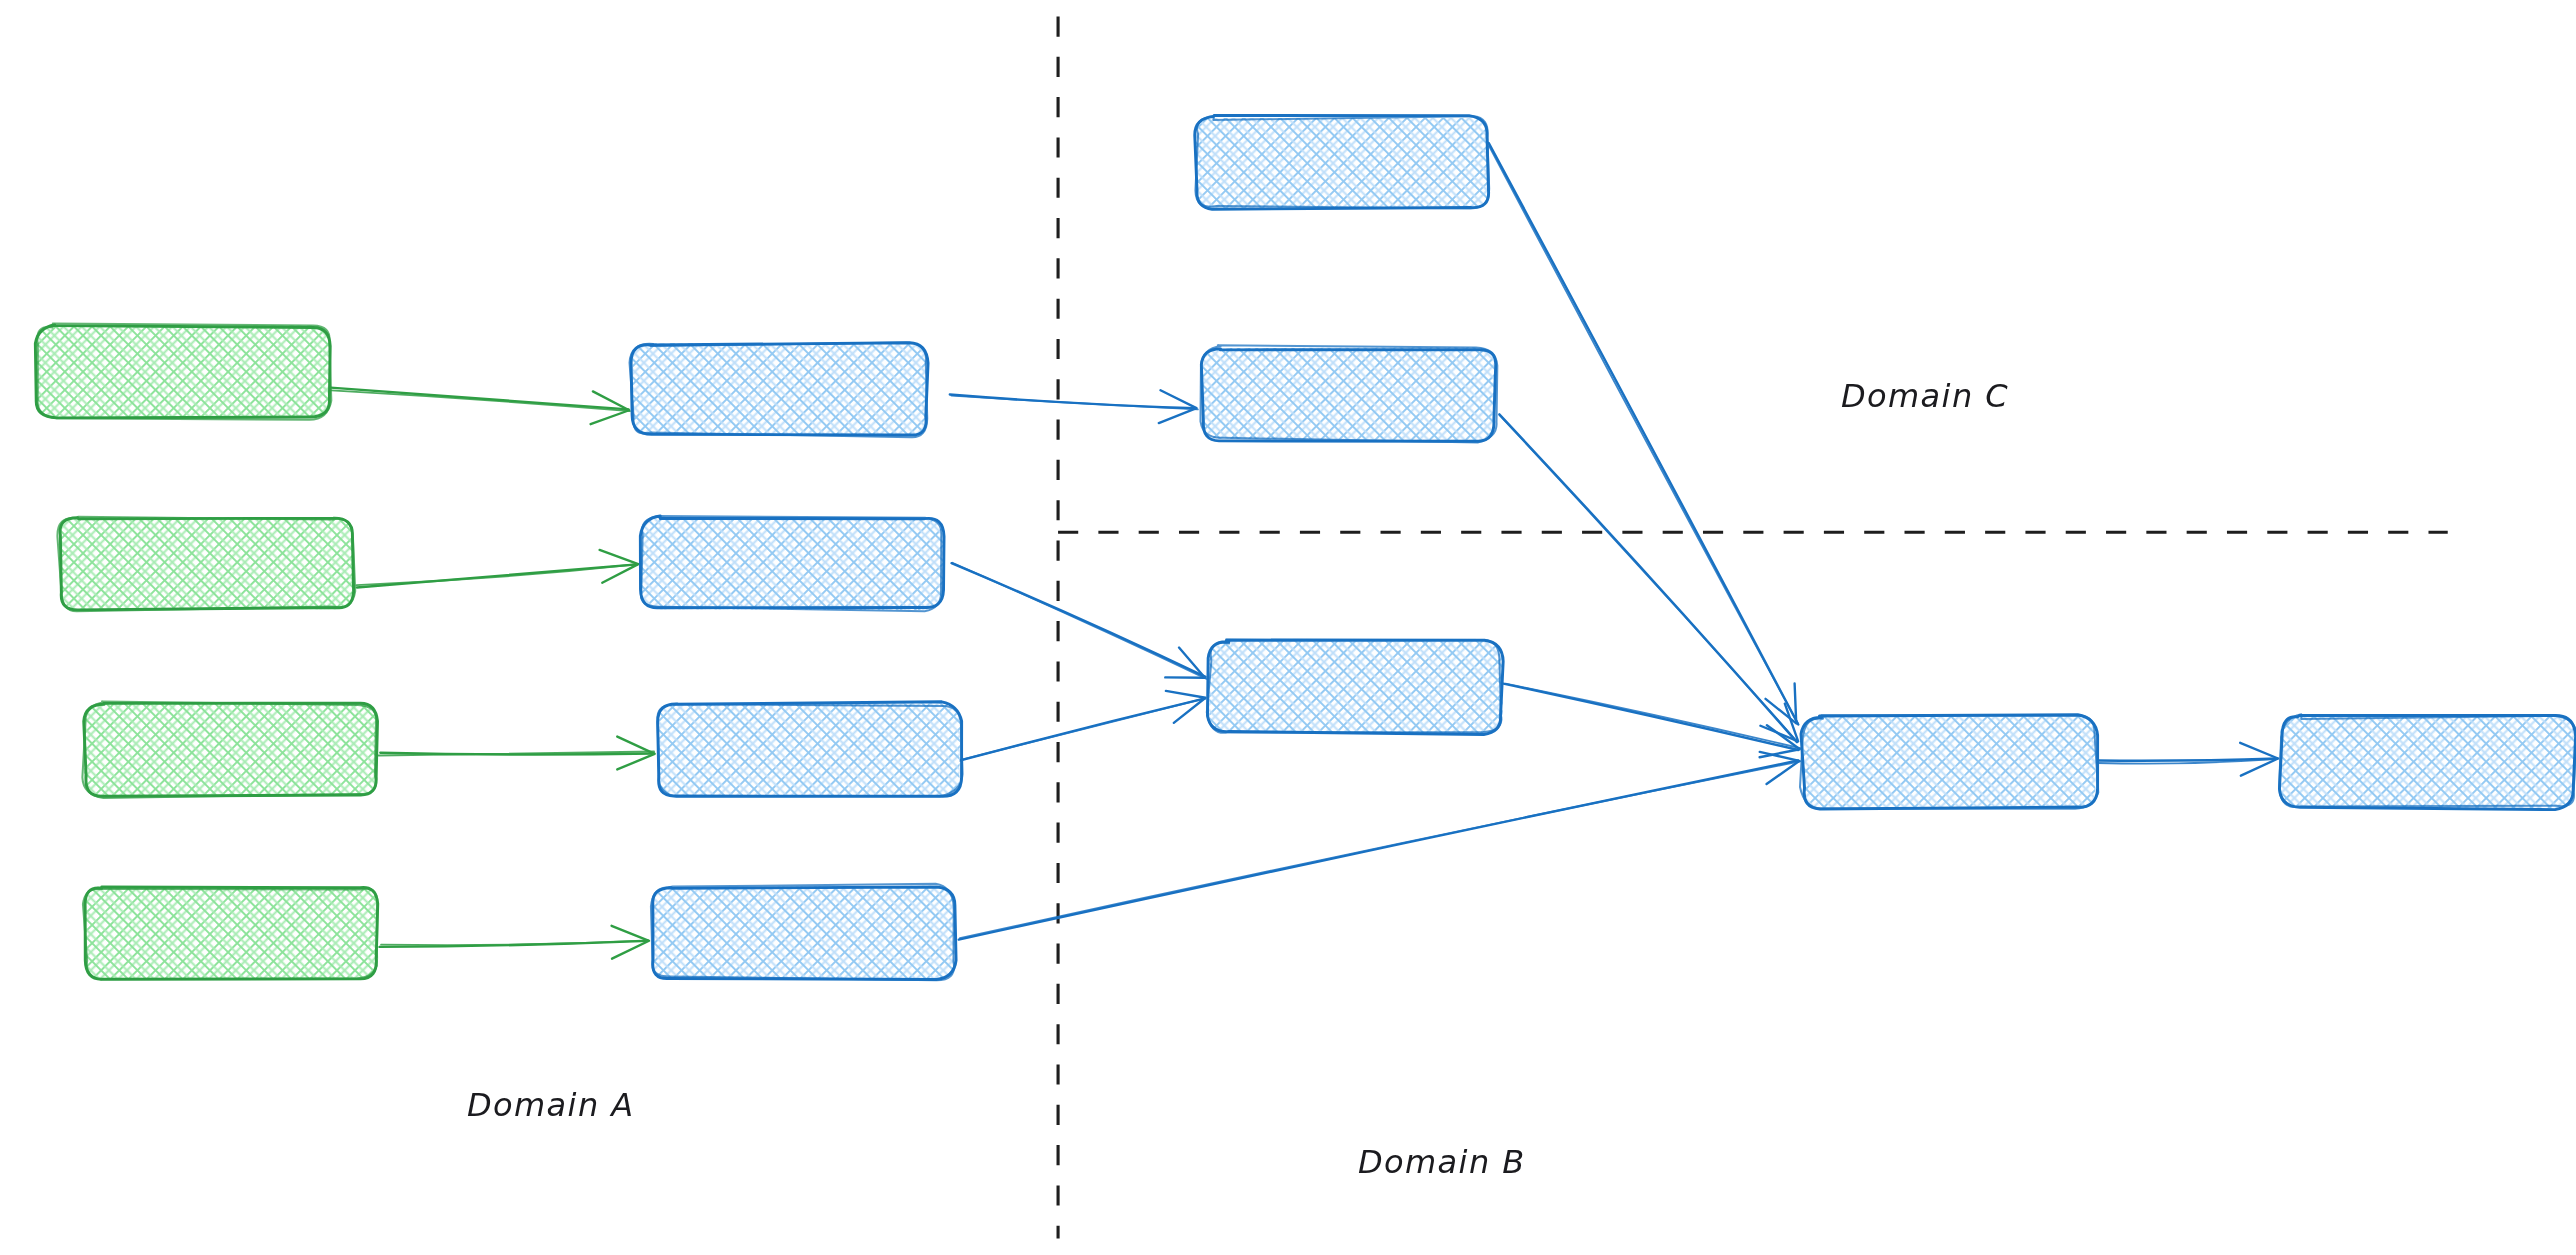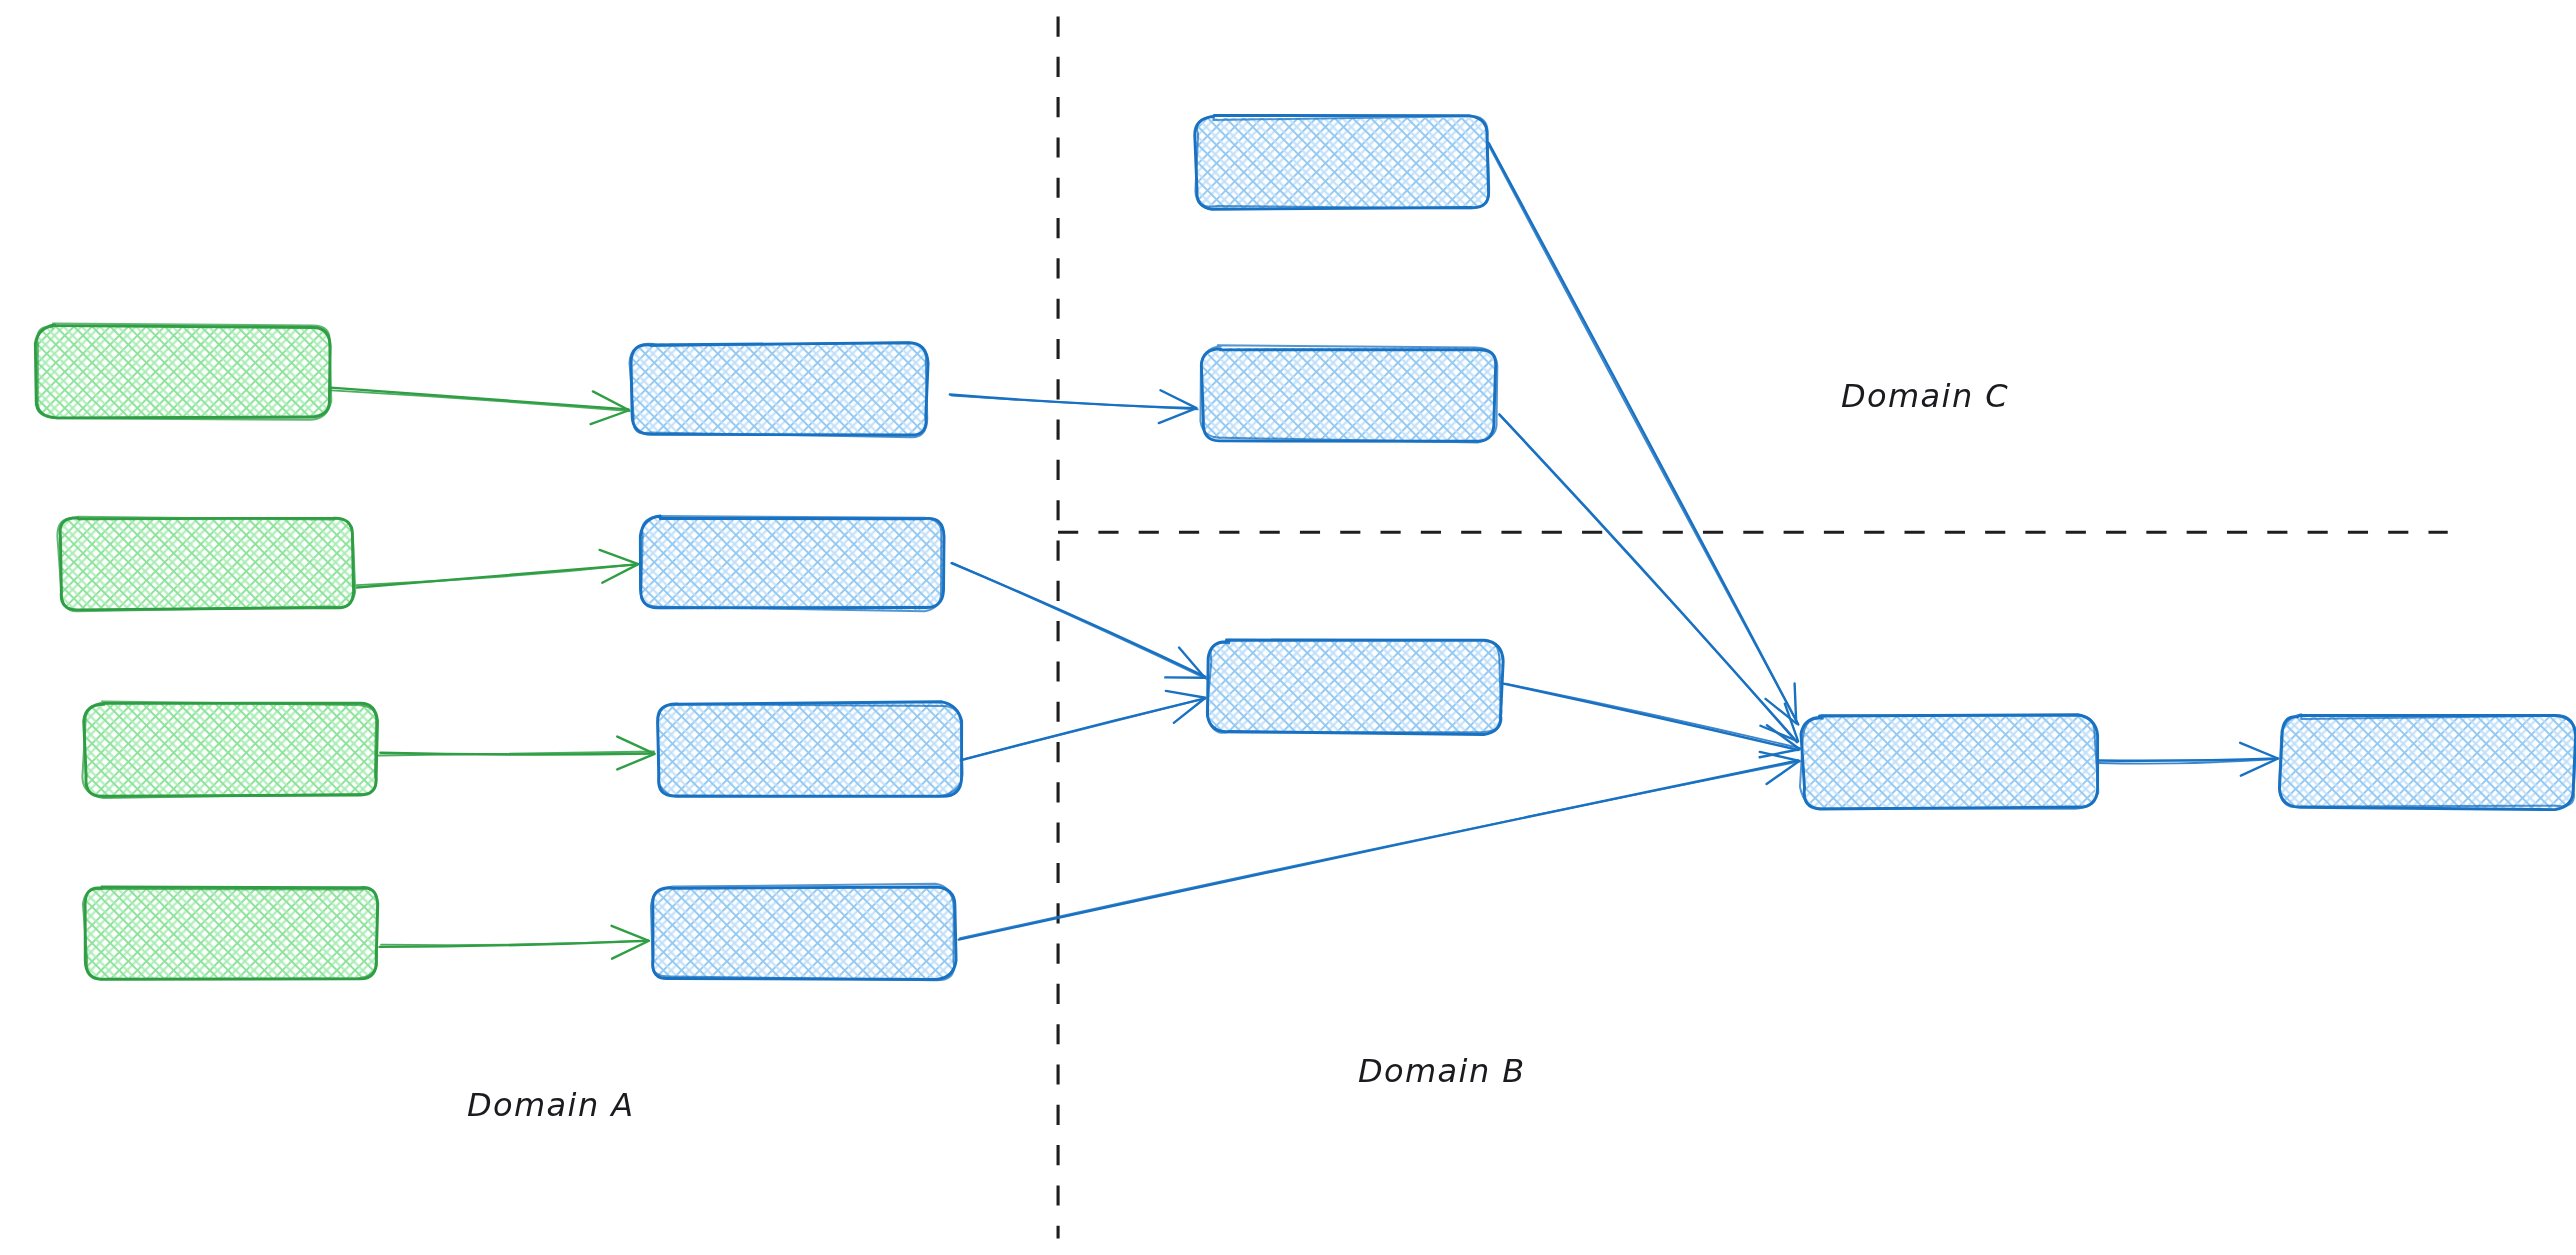--- a/index.html
+++ b/index.html
@@ -211,18 +211,18 @@
           <path d="M 2510.1201677327604 782.4825716025581 L 2789.465062141635 781.9276247624903 Q 2809.5707967283997 782.292172194129 2809.722390890458 801.0981624126891 L 2809.8380201462833 861.6101679804782 Q 2809.155049800945 881.9973636274214 2790.1554872995034 882.8122627743577 L 2509.5184652807743 882.0711987023574 Q 2490.9250986585043 881.7995102409271 2489.985861063463 861.476323366387 L 2489.1129840016893 801.2469998599249 Q 2489.8130719069454 781.1774921418063 2509.2597408891934 781.8412789110287 Z" fill="url(#hatch-blue)" stroke="none"></path>
           <path d="M 2510.1201677327604 782.4825716025581 L 2789.465062141635 781.9276247624903 Q 2809.5707967283997 782.292172194129 2809.722390890458 801.0981624126891 L 2809.8380201462833 861.6101679804782 Q 2809.155049800945 881.9973636274214 2790.1554872995034 882.8122627743577 L 2509.5184652807743 882.0711987023574 Q 2490.9250986585043 881.7995102409271 2489.985861063463 861.476323366387 L 2489.1129840016893 801.2469998599249 Q 2489.8130719069454 781.1774921418063 2509.2597408891934 781.8412789110287 Z" fill="url(#hatch-blue2)" stroke="none"></path>
           <path d="M 2510.3696506034444 781.0064163212694 L 2788.8204956058507 781.0902940039944 Q 2810.3796057712193 780.4075694086065 2811.5835357921123 803.7574625032756 L 2808.9496660236964 862.3197718869521 Q 2808.9820504193112 880.5637822153809 2789.2430559402533 883.8184986132284 L 2510.746644975034 881.1411609654972 Q 2489.8387165078143 880.6613330844144 2488.334352612651 861.0942990784972 L 2491.1488616481183 803.4765529648757 Q 2491.0038661970775 780.871633530069 2508.036398053186 782.5606114727261 Z" fill="none" stroke="#1971c2" stroke-width="3.2" stroke-linecap="round" stroke-linejoin="round"></path>
           <path d="M 2512.175083925843 784.9599655180052 L 2788.627684021847 781.4121261608843 Q 2809.0569442759534 783.6702438377171 2812.485520937706 799.2038497926685 L 2809.4923204434535 864.7925544766674 Q 2812.416208651297 882.5210762041254 2790.3469520585363 879.656482696932 L 2510.7031351107653 880.4186187751678 Q 2490.6091705340004 884.7168121365443 2487.8372467045847 860.8021150598312 L 2490.1390739456465 805.0876121550275 Q 2492.0892150903537 783.97135620358 2512.118487551305 779.6745544437666 Z" fill="none" stroke="#1971c2" stroke-width="2.2" stroke-linecap="round" stroke-linejoin="round" opacity="0.75"></path>
         </g>
       </g>
   </svg>
 
   <div id="label-layer">
       <div class="domain-label" style="left: 467px; top: 1086px;">Domain A</div>
-      <div class="domain-label" style="left: 1358px; top: 1052px;">Domain B</div>
+      <div class="domain-label" style="left: 1358px; top: 1143px;">Domain B</div>
       <div class="domain-label" style="left: 1841px; top: 377px;">Domain C</div>
     </div>
 
 </div>
 
 
 </body></html>

